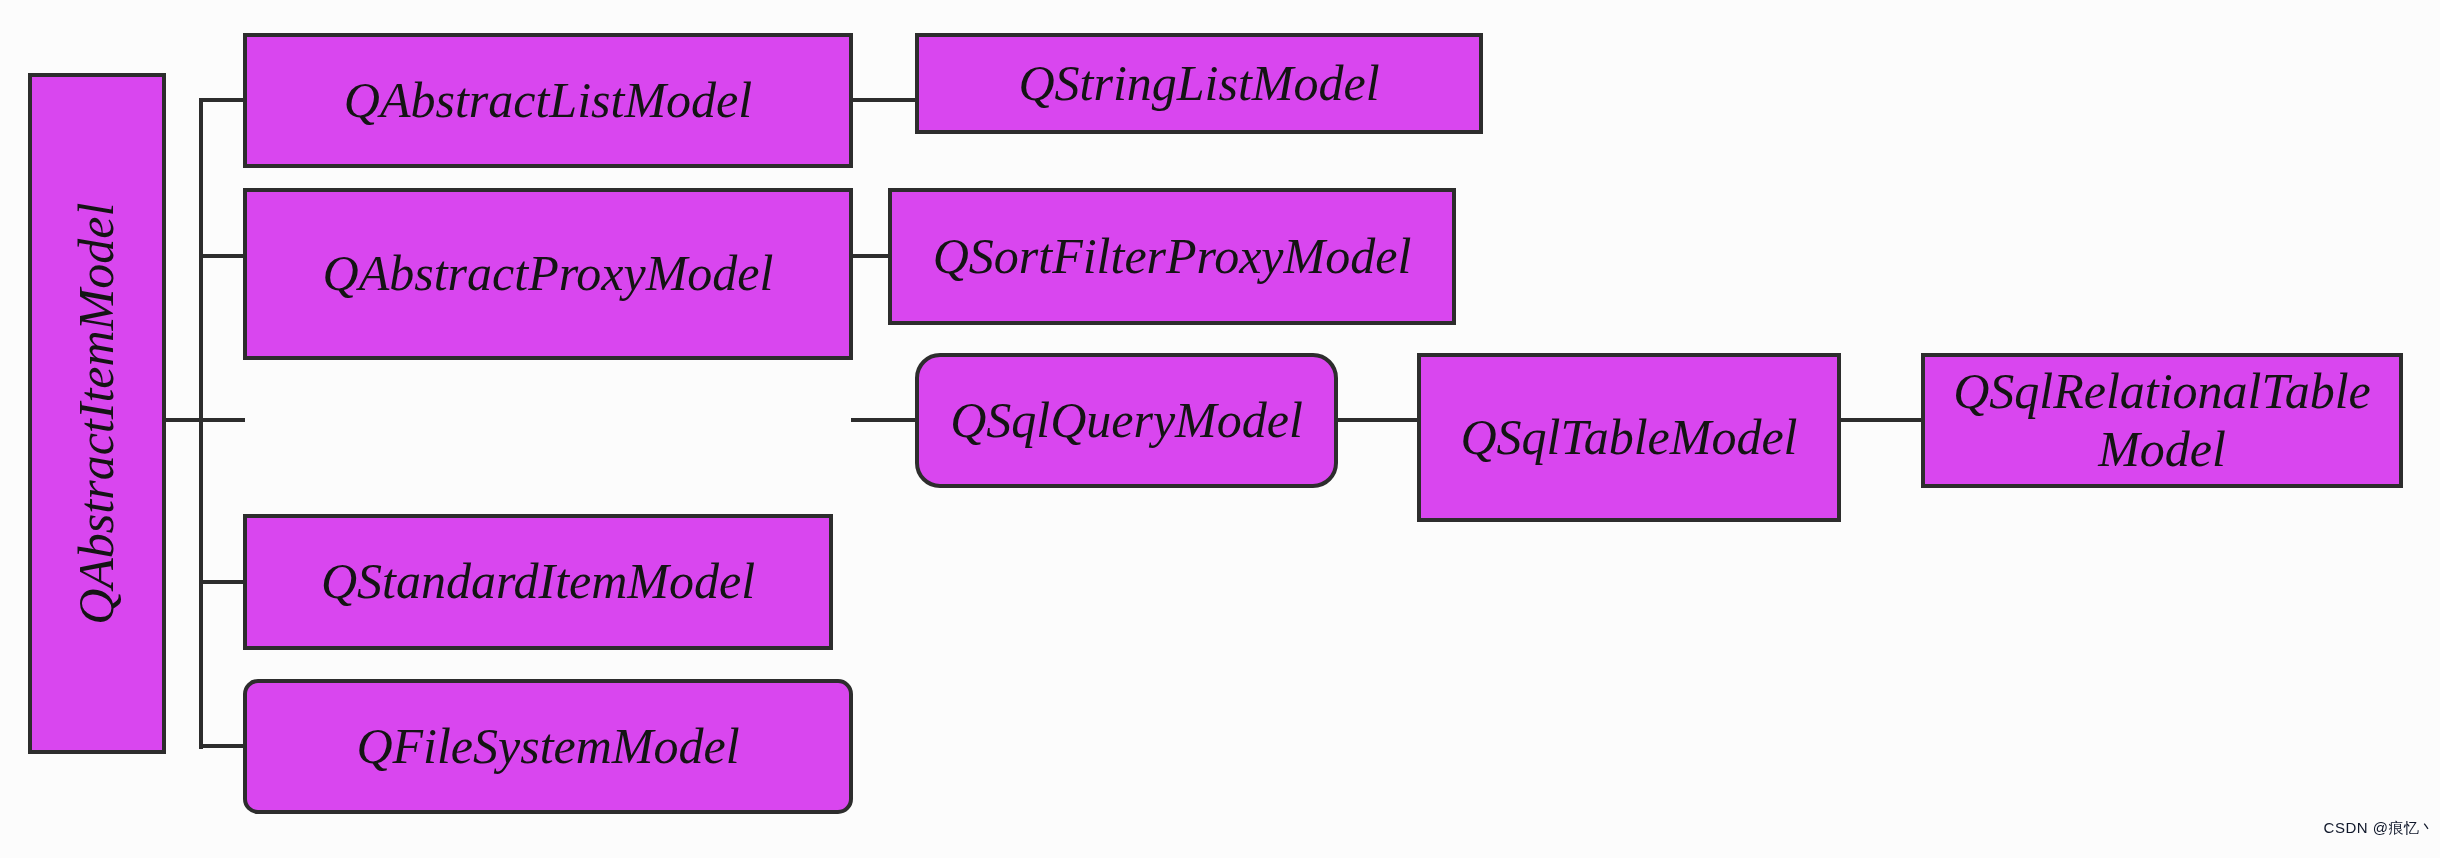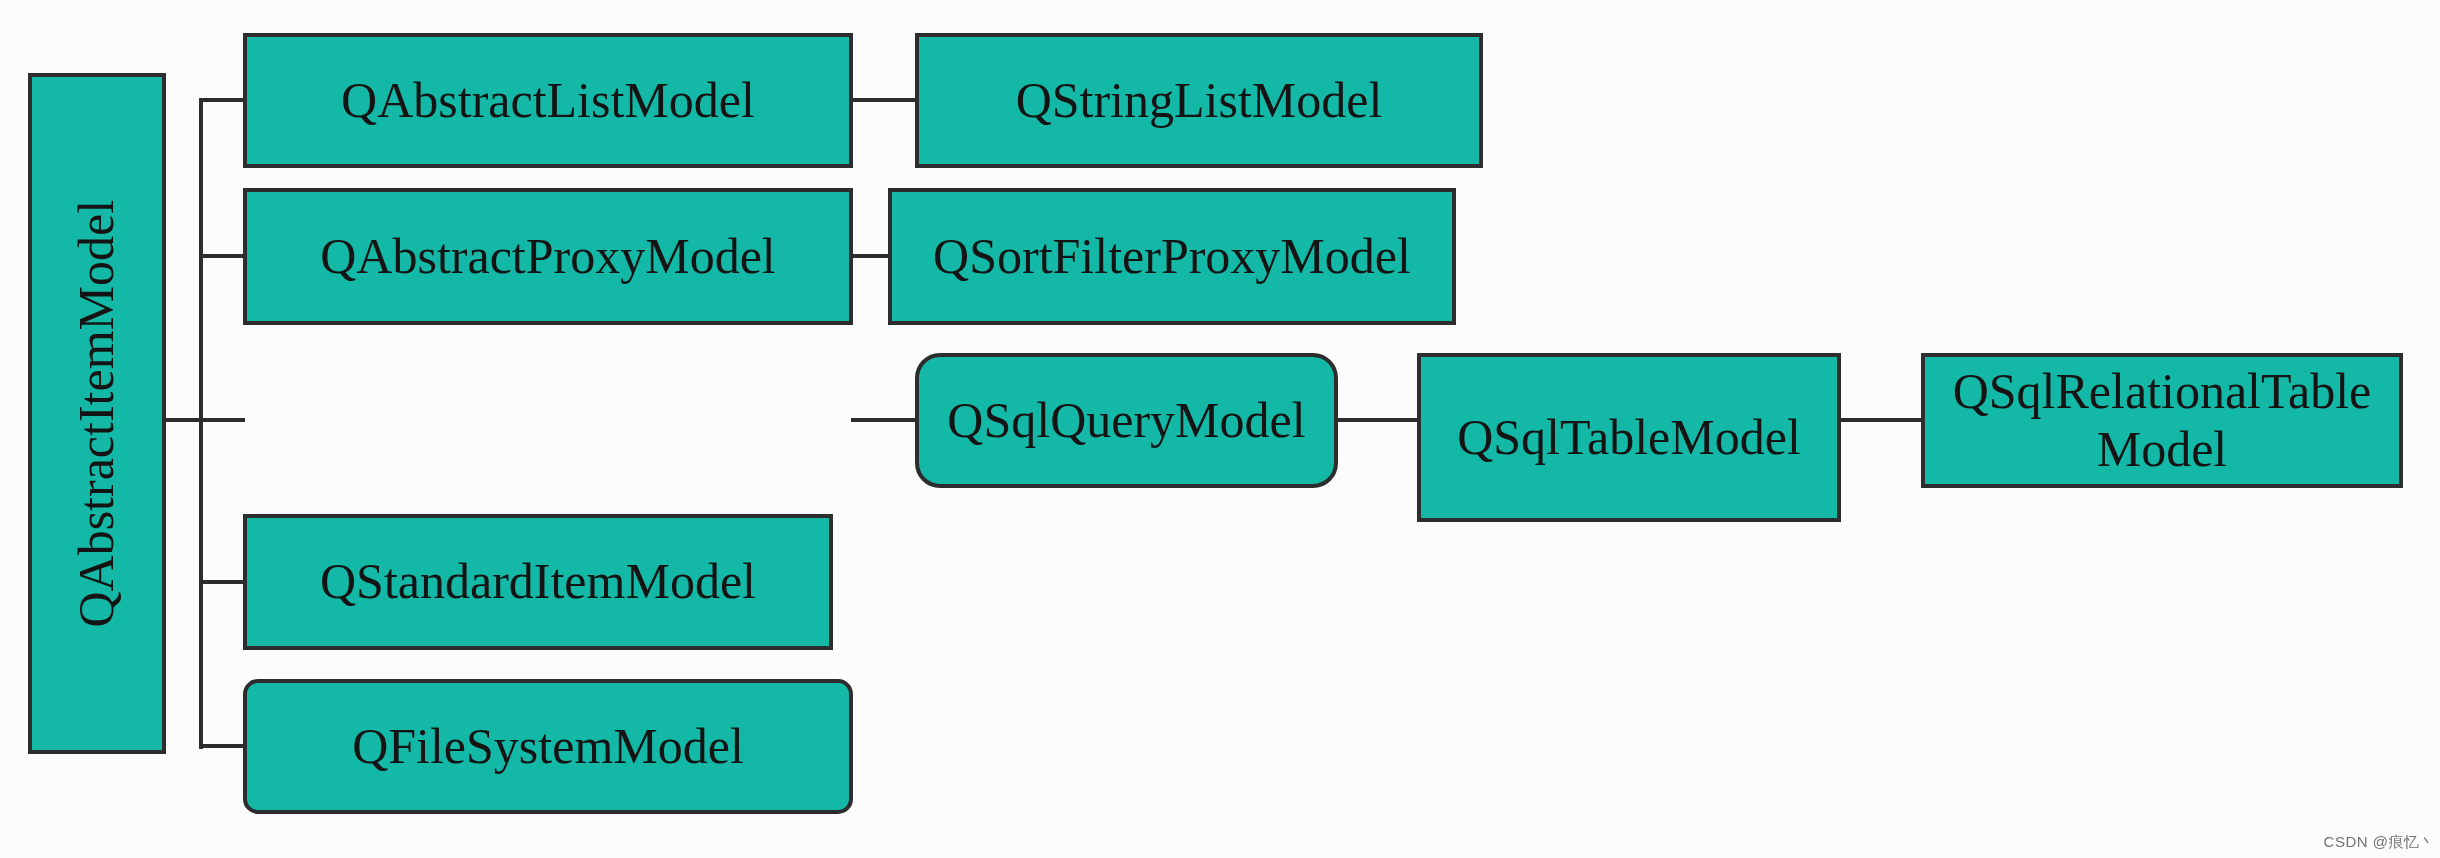--- a/index.html
+++ b/index.html
@@ -11,47 +11,48 @@
     position: relative;
     width: 2440px;
     height: 858px;
     background: #fcfcfc;
     overflow: hidden;
     font-family: "Liberation Serif", "DejaVu Serif", serif;
   }
   .node {
     position: absolute;
     box-sizing: border-box;
-    background: #14b8a6;
+    background: #d946ef;
     border: 4px solid #2d2d2d;
     display: flex;
     align-items: center;
     justify-content: center;
     color: #141414;
     font-size: 50px;
     text-align: center;
     white-space: pre-line;
     line-height: 1.15;
+    font-style: italic;
   }
   .vlabel {
     transform: rotate(-90deg);
     white-space: nowrap;
   }
   .edge {
     position: absolute;
     background: #2d2d2d;
   }
   .edge.h { height: 4px; }
   .edge.v { width: 4px; }
 
   
   #node-root   { left: 28px;   top: 73px;  width: 138px; height: 681px; }
   #node-r1c1   { left: 243px;  top: 33px;  width: 610px; height: 135px; }
-  #node-r1c2   { left: 915px;  top: 33px;  width: 568px; height: 135px; align-items: center; }
-  #node-r2c1   { left: 243px;  top: 188px; width: 610px; height: 137px; }
+  #node-r1c2   { left: 915px;  top: 33px;  width: 568px; height: 101px; align-items: center; }
+  #node-r2c1   { left: 243px;  top: 188px; width: 610px; height: 172px; }
   #node-r2c2   { left: 888px;  top: 188px; width: 568px; height: 137px; }
   #node-r3c1   { left: 243px;  top: 353px; width: 610px; height: 135px; }
   #node-r3c2   { left: 915px;  top: 353px; width: 423px; height: 135px; border-radius: 25px; }
   #node-r3c3   { left: 1417px; top: 353px; width: 424px; height: 169px; }
   #node-r3c4   { left: 1921px; top: 353px; width: 482px; height: 135px; }
   #node-r4c1   { left: 243px;  top: 514px; width: 590px; height: 136px; align-items: center; }
   #node-r5c1   { left: 243px;  top: 679px; width: 610px; height: 135px; border-radius: 15px; }
 
   #edge-trunk      { left: 199px;  top: 98px;  height: 651px; }
   #edge-stub-r1    { left: 199px;  top: 98px;  width: 46px; }
@@ -61,24 +62,24 @@
   #edge-stub-r5    { left: 199px;  top: 744px; width: 46px; }
   #edge-r1-c1c2    { left: 851px;  top: 98px;  width: 66px; }
   #edge-r2-c1c2    { left: 851px;  top: 254px; width: 66px; }
   #edge-r3-c1c2    { left: 851px;  top: 418px; width: 66px; }
   #edge-r3-c2c3    { left: 1336px; top: 418px; width: 83px; }
   #edge-r3-c3c4    { left: 1839px; top: 418px; width: 84px; }
 
   #watermark {
     position: absolute;
     right: 5px;
-    bottom: 6px;
+    bottom: 20px;
     font-family: "Liberation Sans", "DejaVu Sans", sans-serif;
     font-size: 15px;
-    color: #737373;
+    color: #0f172a;
     letter-spacing: 0.5px;
   }
 </style>
 </head>
 <body>
 
 <div id="stage">
 
   <div class="node" id="node-root">
     <span class="vlabel">QAbstractItemModel</span>

